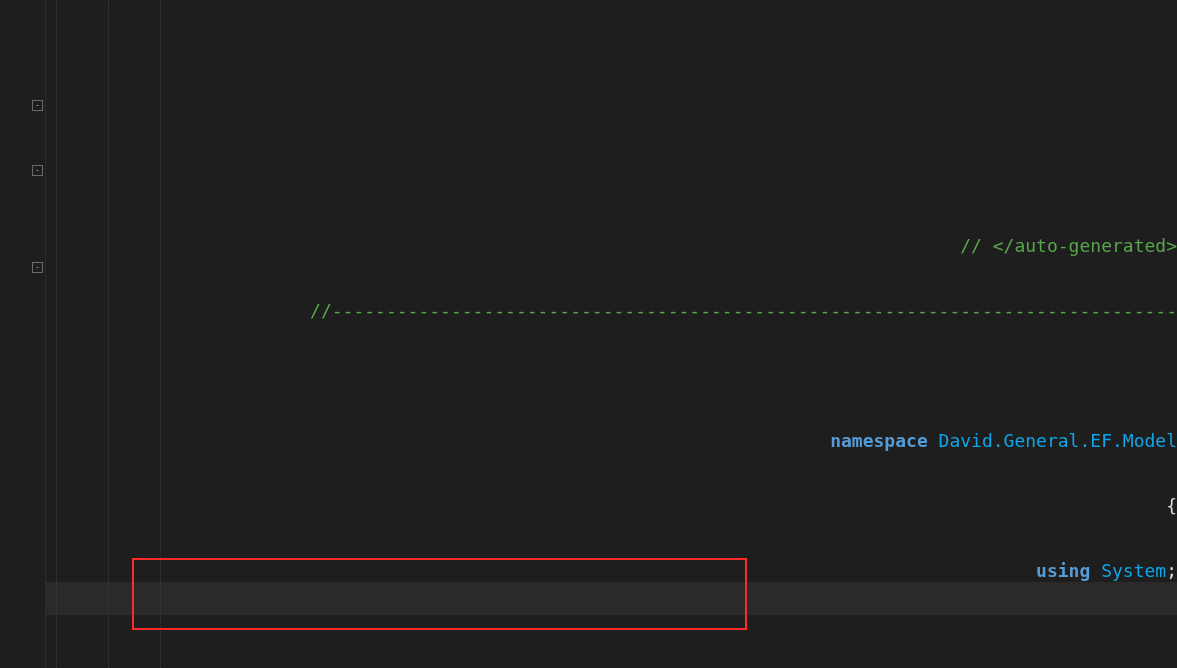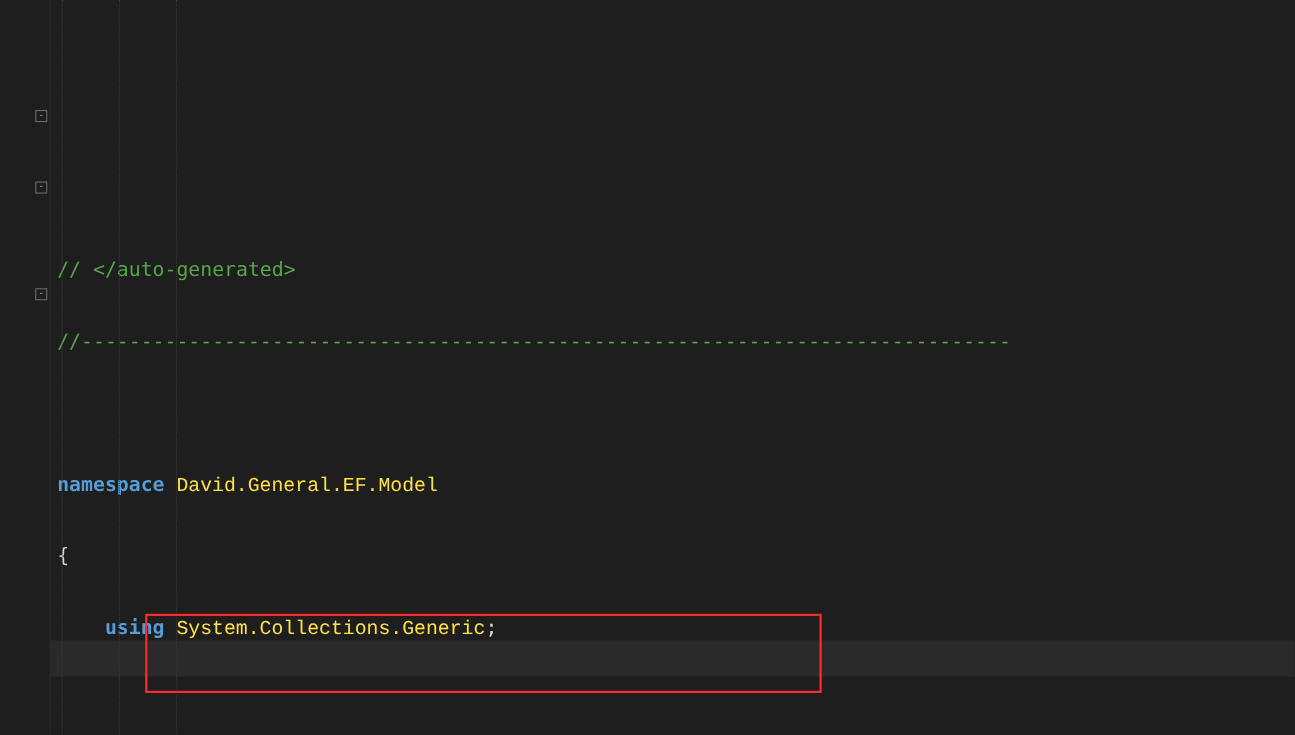--- a/index.html
+++ b/index.html
@@ -37,25 +37,25 @@
     color: #a0a0a0;
     cursor: pointer;
   }
   .code {
     flex: 1;
     padding: 2px 0 0 6px;
     white-space: pre;
     line-height: 32.5px;
     position: relative;
   }
-  .line { height: 32.5px; }
+  .line { height: 32.5px; text-align: right; }
   .cmt   { color: #57a64a; }
   .cmt-dash { color: #57a64a; letter-spacing: 0; }
   .kw    { color: #569cd6; font-weight: bold; }
-  .plain { color: #fde047; font-family: Liberation Mono, monospace; }
+  .plain { color: #0ea5e9; }
   .punct { color: #d9d9d9; }
 
   .highlight-line {
     position: absolute;
     left: 0;
     right: 0;
     height: 32.5px;
     background: #2a2a2a;
   }
   .red-box {
@@ -85,21 +85,21 @@
 
     <div class="guide" style="left:10px;"></div>
     <div class="guide" style="left:62px;"></div>
     <div class="guide" style="left:114px;"></div>
 
 <div class="line"><span class="cmt">// &lt;/auto-generated&gt;</span></div>
 <div class="line"><span class="cmt-dash">//------------------------------------------------------------------------------</span></div>
 <div class="line"> </div>
 <div class="line"><span class="kw">namespace</span> <span class="plain">David.General.EF.Model</span></div>
 <div class="line"><span class="punct">{</span></div>
-<div class="line">    <span class="kw">using</span> <span class="plain">System.Collections.Generic</span><span class="punct">;</span></div>
+<div class="line">    <span class="kw">using</span> <span class="plain">System</span><span class="punct">;</span></div>
 
 
 
 
 
 
 
 
 
 

